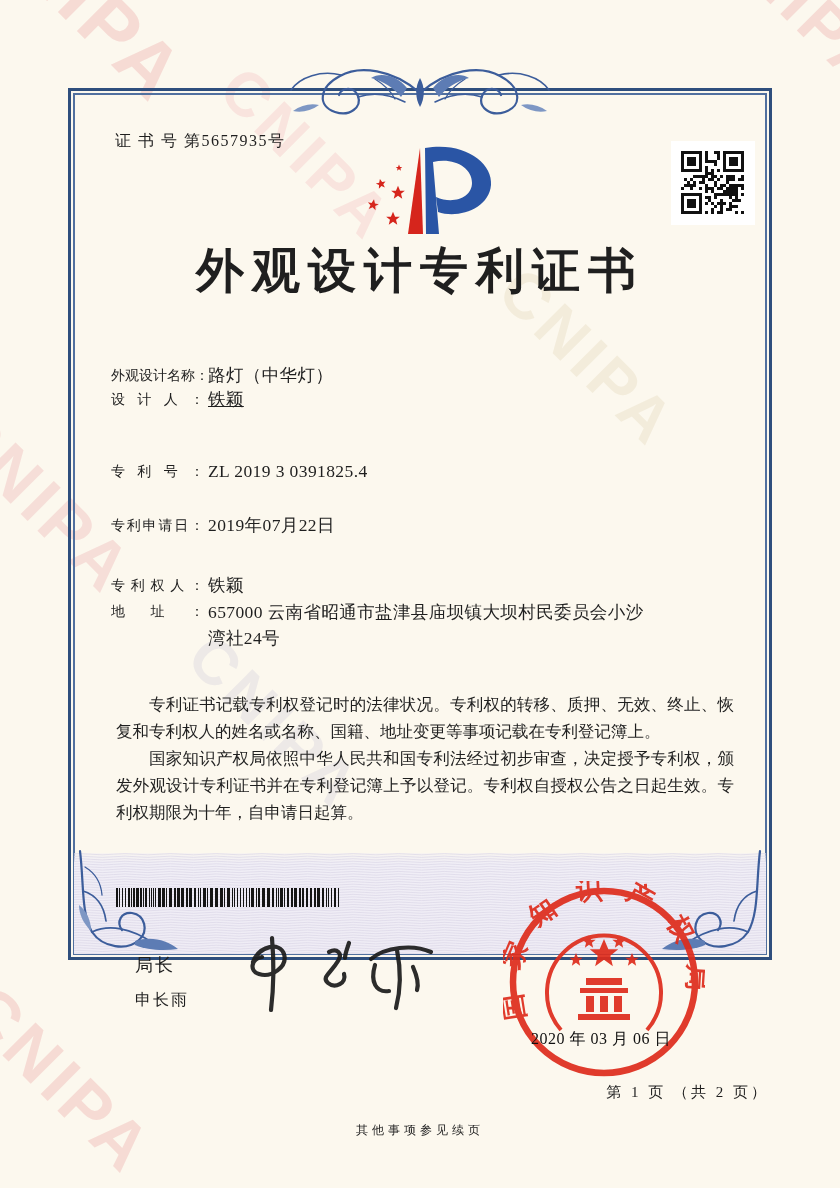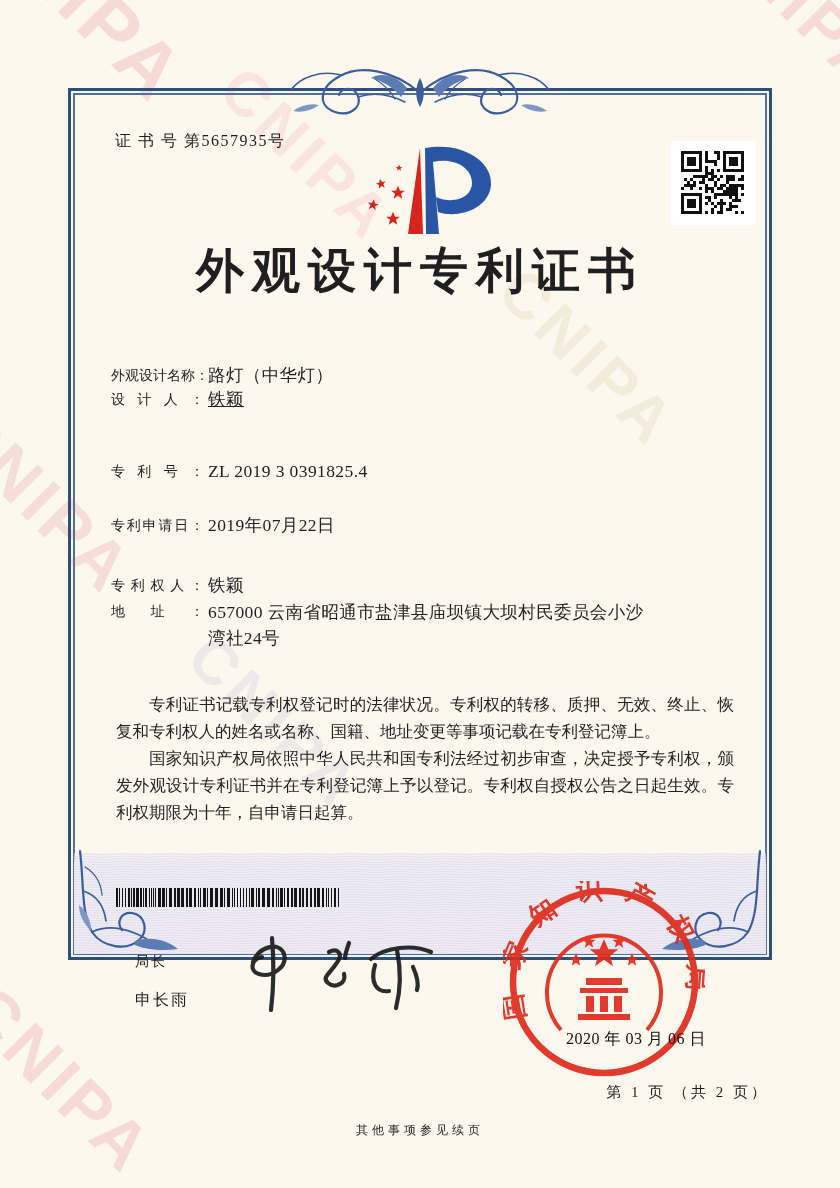--- a/index.html
+++ b/index.html
@@ -40,25 +40,25 @@
   .f1{top:260px;margin-top:12px;} .f2{top:296px;text-decoration:underline;} .f3{top:368px;} .f4{top:422px;} .f5{top:474px;margin-top:8px;}
   .f6{top:508px;} .f7{top:564px;}
   .addr-val{display:inline-block;width:448px;white-space:normal;line-height:26px;vertical-align:top;}
   .field2{position:absolute;left:275px;top:0;white-space:nowrap;}
   
   .paras{position:absolute;left:45px;top:600px;width:618px;font-size:16.5px;
          line-height:27px;text-align:justify;}
   .paras p{margin:0;text-indent:2em;}
   
   .barcode{position:absolute;left:45px;top:797px;}
-  .sig-title{position:absolute;left:64px;top:862px;font-size:14px;letter-spacing:2px;}
+  .sig-title{position:absolute;left:64px;top:862px;font-size:18px;letter-spacing:2px;}
   .sig-name{position:absolute;left:64px;top:899px;font-size:16px;letter-spacing:2px;}
   .signature{position:absolute;left:160px;top:840px;}
   .seal{position:absolute;left:432px;top:790px;}
-  .seal-date{position:absolute;left:425px;top:938px;width:210px;text-align:right;
+  .seal-date{position:absolute;left:425px;top:938px;width:210px;text-align:center;
              font-size:16px;color:#101010;letter-spacing:.5px;}
   .page-num{position:absolute;left:0;right:0;top:992px;text-align:right;
             font-size:15px;letter-spacing:3px;}
   .cont-note{position:absolute;left:0;right:0;top:1122px;text-align:center;
              font-size:12px;letter-spacing:4px;}
 </style>
 </head>
 <body>
 
 <div class="page">

